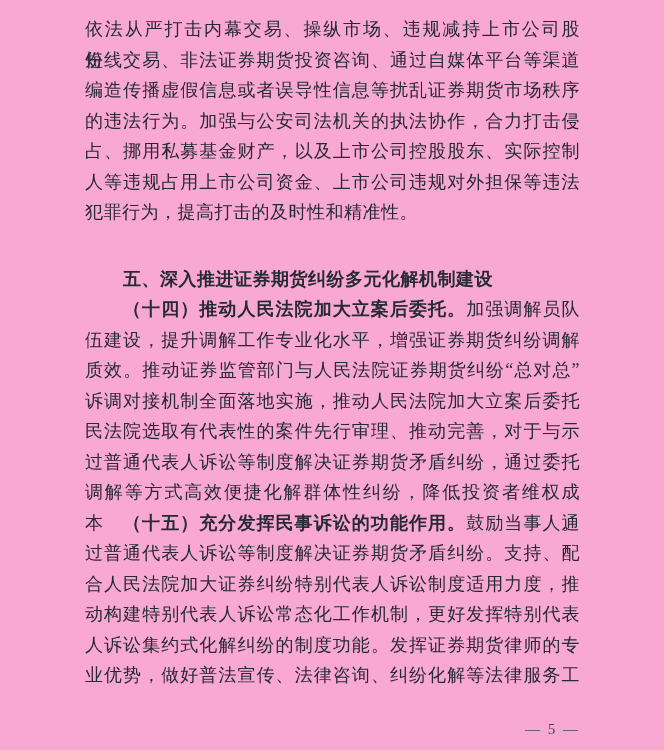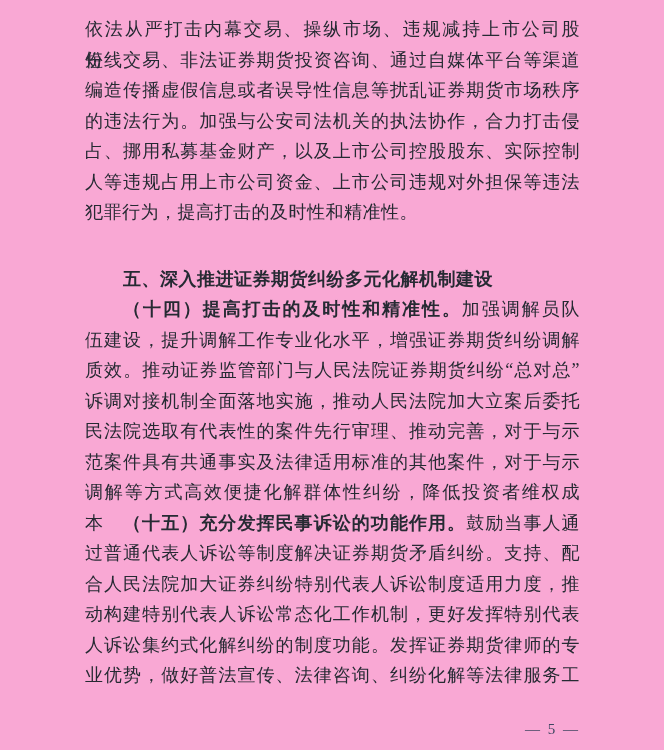--- a/index.html
+++ b/index.html
@@ -74,26 +74,26 @@
     <div class="line fill">依法从严打击内幕交易、操纵市场、违规减持上市公司股份、</div>
     <div class="line fill">短线交易、非法证券期货投资咨询、通过自媒体平台等渠道</div>
     <div class="line fill">编造传播虚假信息或者误导性信息等扰乱证券期货市场秩序</div>
     <div class="line fill">的违法行为。加强与公安司法机关的执法协作，合力打击侵</div>
     <div class="line fill">占、挪用私募基金财产，以及上市公司控股股东、实际控制</div>
     <div class="line fill">人等违规占用上市公司资金、上市公司违规对外担保等违法</div>
     <div class="line short">犯罪行为，提高打击的及时性和精准性。</div>
 
     <div class="line indent section-heading">五、深入推进证券期货纠纷多元化解机制建设</div>
 
-    <div class="line fill indent"><span class="lead-bold">（十四）提高打击的及时性和精准性。</span><span>加强调解员队</span></div>
+    <div class="line fill indent"><span class="lead-bold">（十四）推动人民法院加大立案后委托。</span><span>加强调解员队</span></div>
     <div class="line fill">伍建设，提升调解工作专业化水平，增强证券期货纠纷调解</div>
     <div class="line fill">质效。推动证券监管部门与人民法院证券期货纠纷“总对总”</div>
     <div class="line fill">诉调对接机制全面落地实施，推动人民法院加大立案后委托</div>
     <div class="line fill">民法院选取有代表性的案件先行审理、推动完善，对于与示</div>
-    <div class="line fill">范案件具有共通事实及法律适用标准的其他案件，对于与示</div>
+    <div class="line fill">过普通代表人诉讼等制度解决证券期货矛盾纠纷，通过委托</div>
     <div class="line fill">调解等方式高效便捷化解群体性纠纷，降低投资者维权成本。</div>
 
     <div class="line fill indent"><span class="lead-bold">（十五）充分发挥民事诉讼的功能作用。</span><span>鼓励当事人通</span></div>
     <div class="line fill">过普通代表人诉讼等制度解决证券期货矛盾纠纷。支持、配</div>
     <div class="line fill">合人民法院加大证券纠纷特别代表人诉讼制度适用力度，推</div>
     <div class="line fill">动构建特别代表人诉讼常态化工作机制，更好发挥特别代表</div>
     <div class="line fill">人诉讼集约式化解纠纷的制度功能。发挥证券期货律师的专</div>
     <div class="line fill">业优势，做好普法宣传、法律咨询、纠纷化解等法律服务工</div>
 
   </div>

